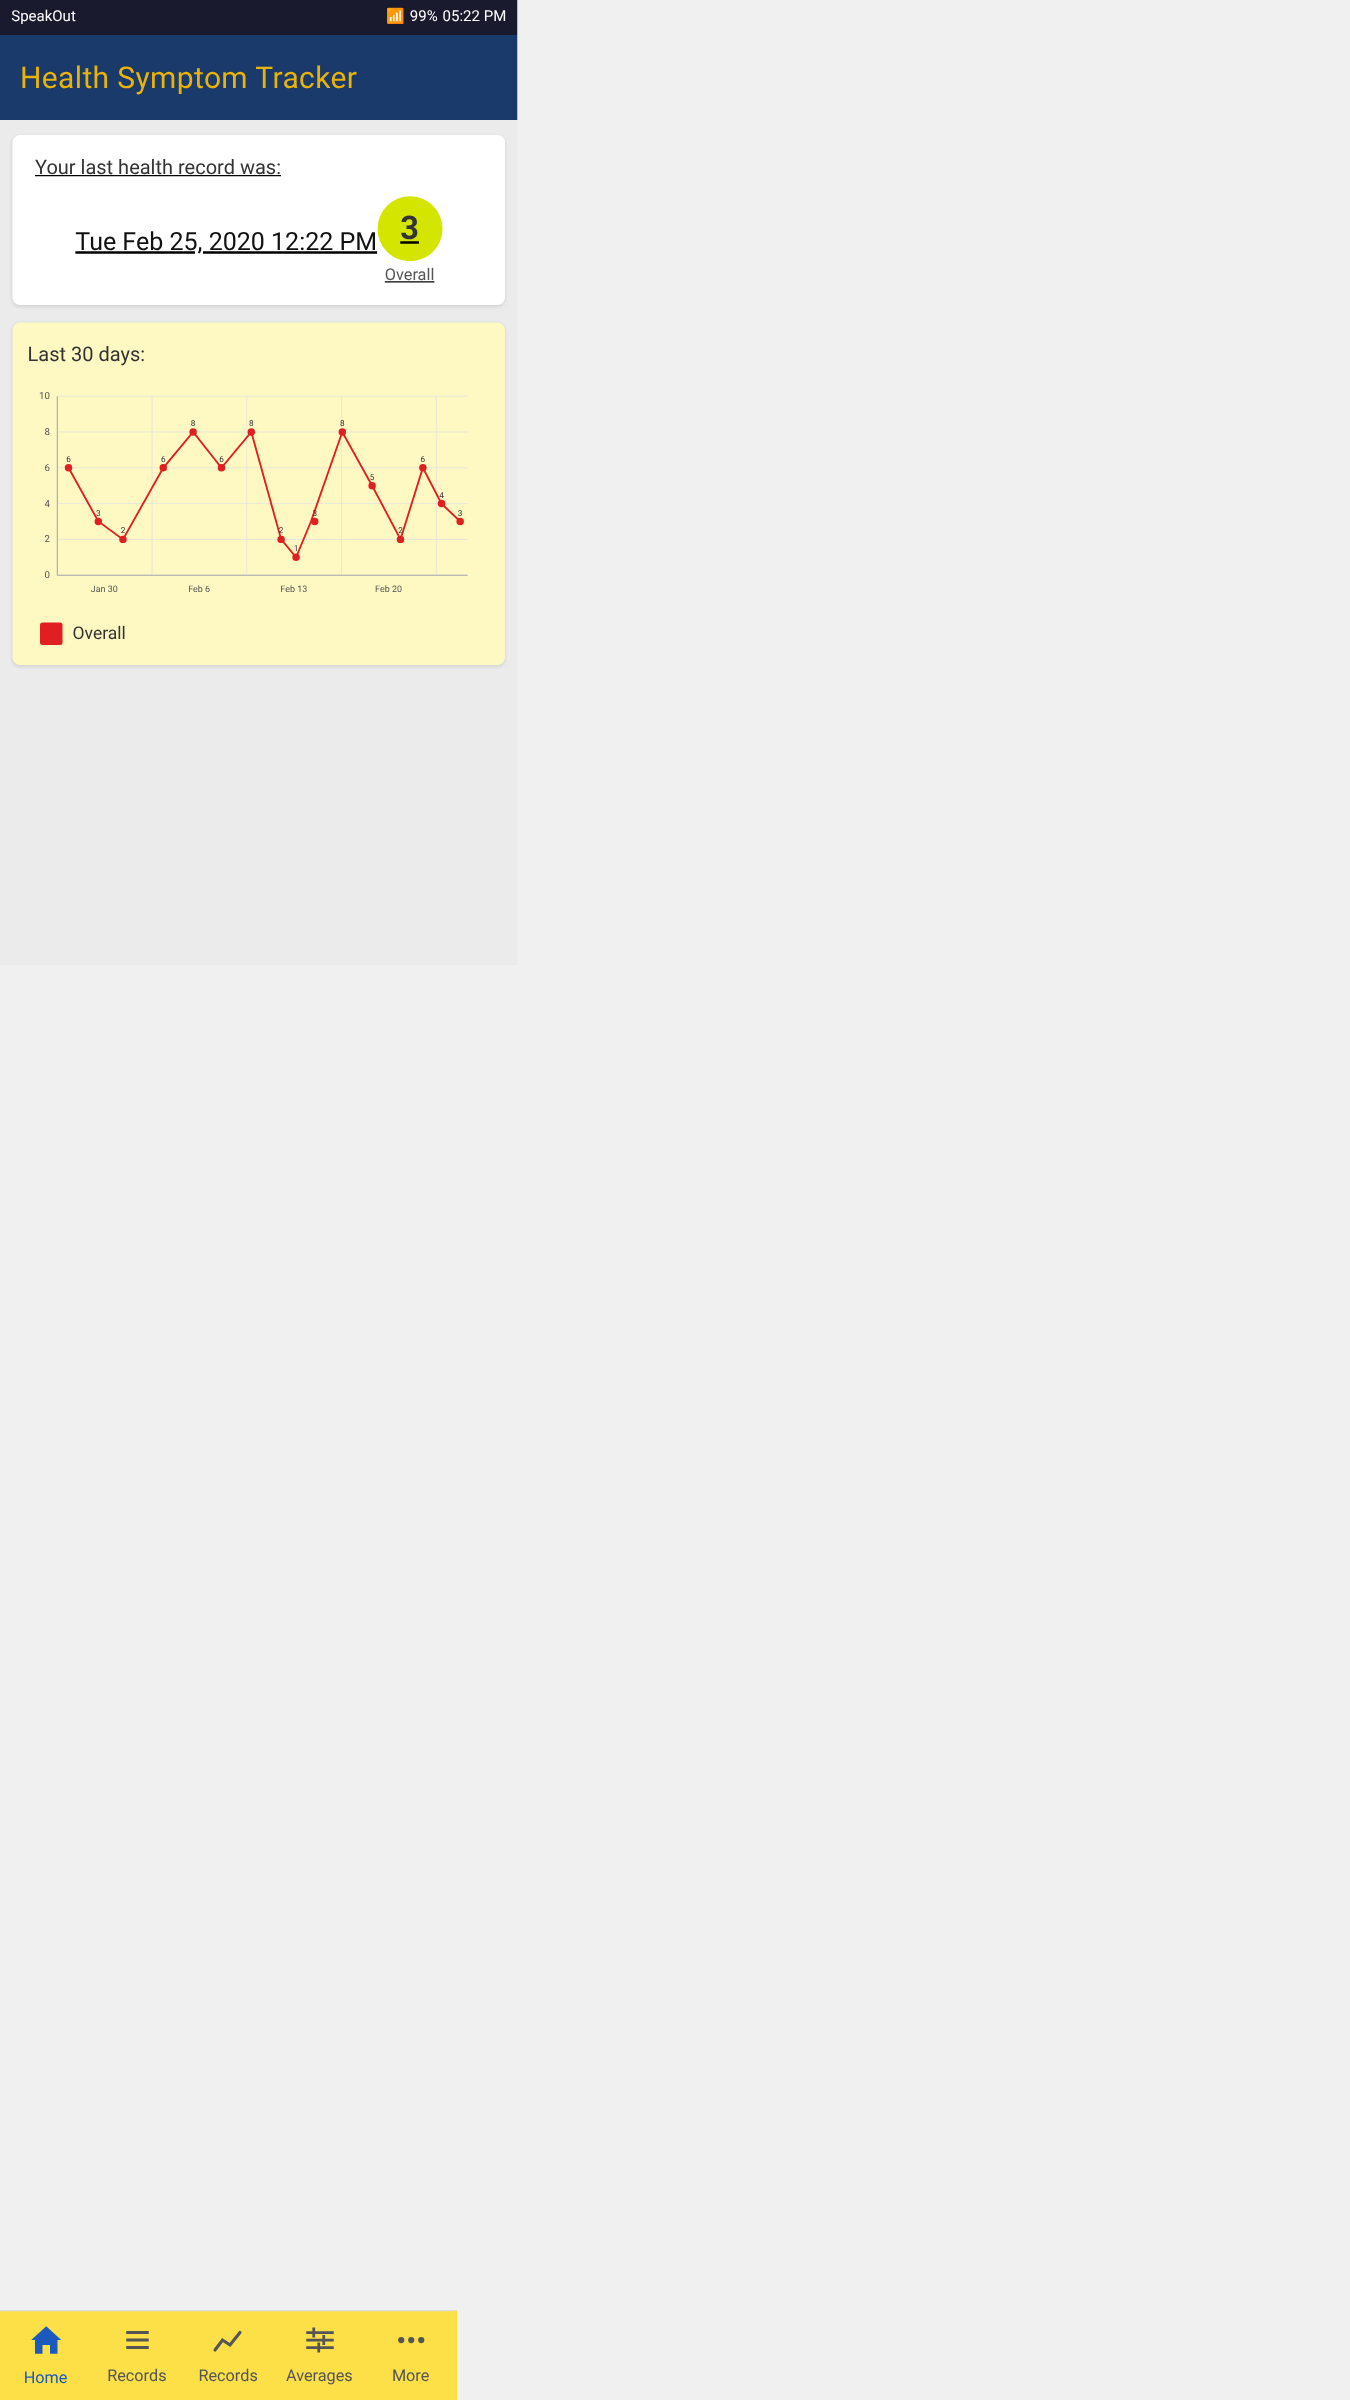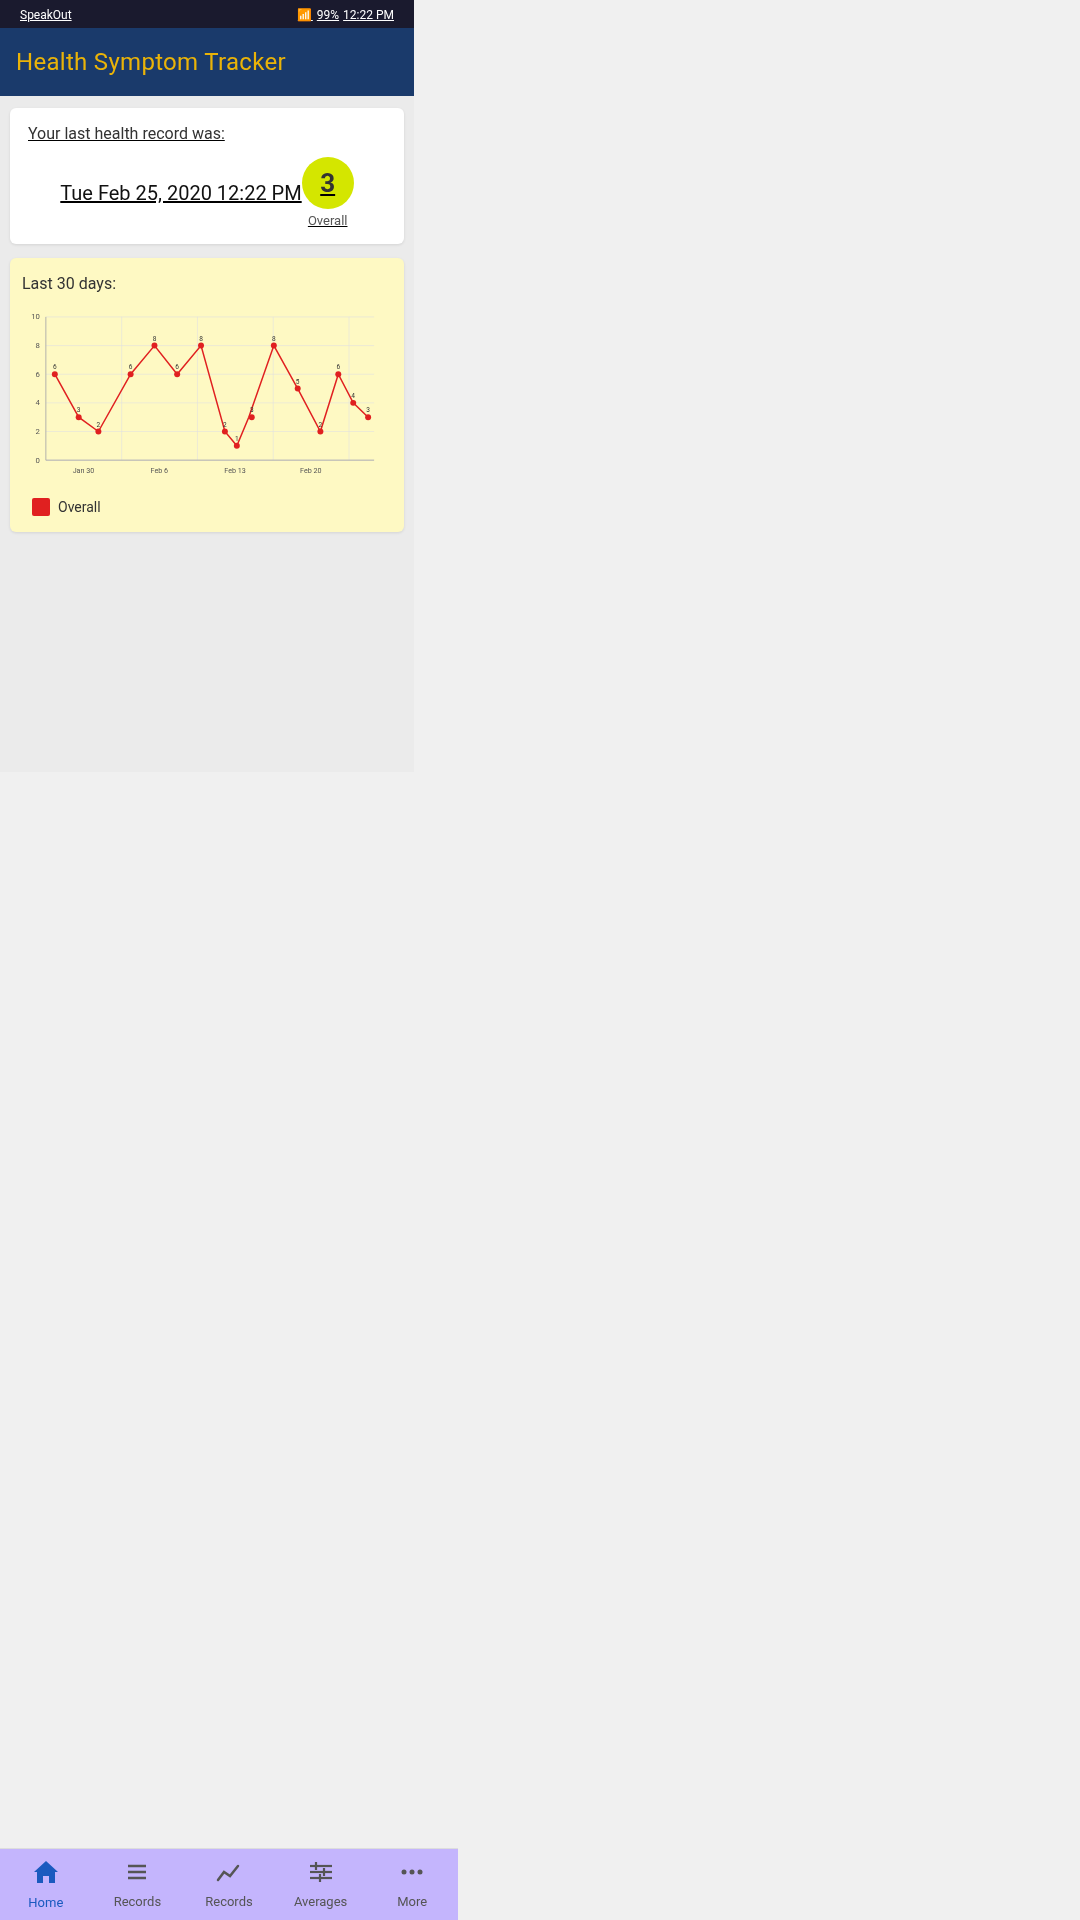--- a/index.html
+++ b/index.html
@@ -12,25 +12,24 @@
       background: #f0f0f0;
       overflow-x: hidden;
     }
 
     
     .status-bar {
       background: #1a1a2e;
       color: white;
       display: flex;
       justify-content: space-between;
-      align-items: flex-end;
-      padding: 6px 20px;
+      align-items: flex-start;
+      padding: 6px 9px;
       font-size: 12px;
       height: 28px;
-      text-decoration: underline;
     }
     .status-left { font-size: 12px; }
     .status-right { display: flex; align-items: center; gap: 4px; font-size: 12px; }
 
     
     .app-header {
       background: #1a3a6b;
       padding: 20px 16px 20px 16px;
     }
     .app-title {
@@ -160,22 +159,22 @@
     .legend-label {
       font-size: 14px;
       color: #333;
     }
 
     
     .bottom-nav {
       position: fixed;
       bottom: 0;
       left: 0;
-      width: 458px;
-      background: #c4b5fd;
+      width: 365px;
+      background: #fde047;
       border-top: 1px solid #ddd;
       display: flex;
       height: 72px;
       z-index: 100;
     }
     .nav-item {
       flex: 1;
       display: flex;
       flex-direction: column;
       align-items: center;
@@ -201,21 +200,21 @@
     }
   </style>
 </head>
 <body>
 
 <div class="status-bar">
   <span class="status-left">SpeakOut</span>
   <div class="status-right">
     <span>📶</span>
     <span>99%</span>
-    <span>12:22 PM</span>
+    <span>05:22 PM</span>
   </div>
 </div>
 
 <div class="app-header">
   <h1 class="app-title">Health Symptom Tracker</h1>
 </div>
 
 <div class="main-content">
 
 

